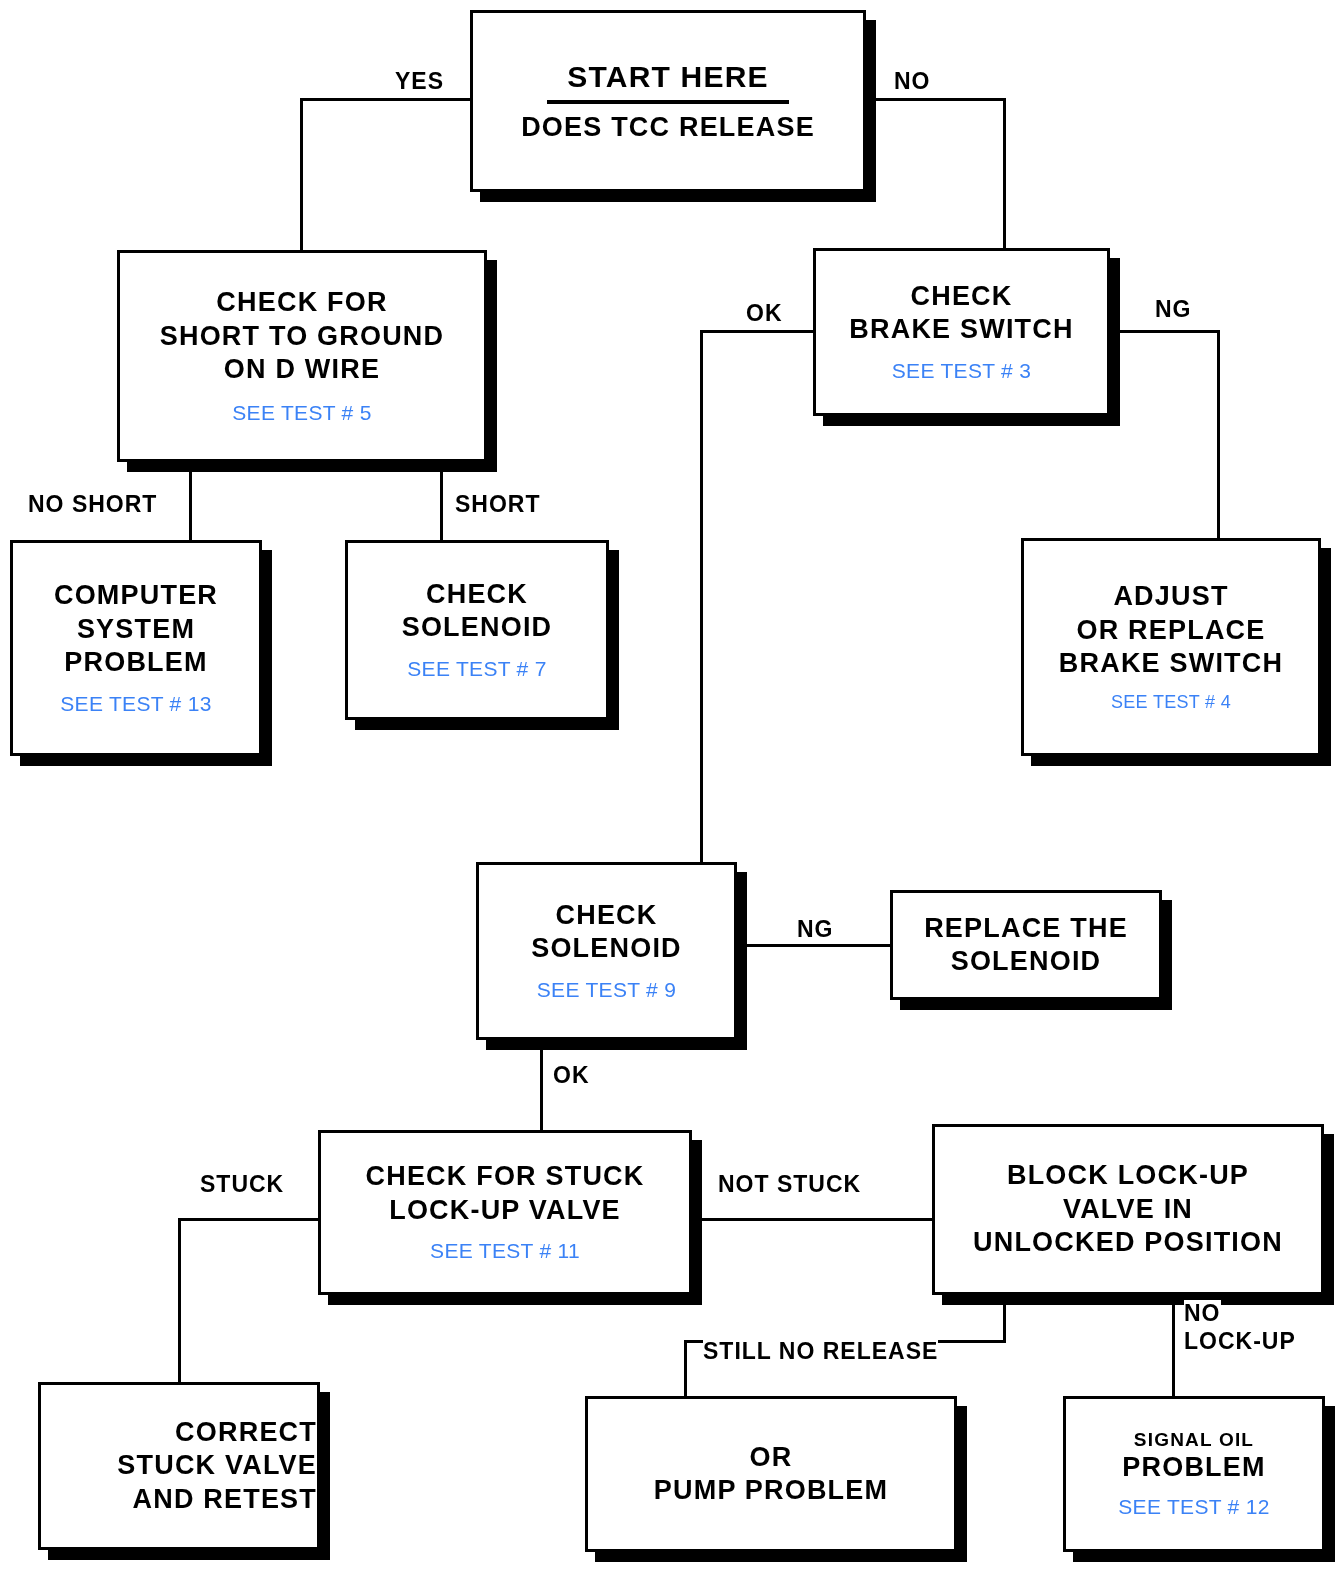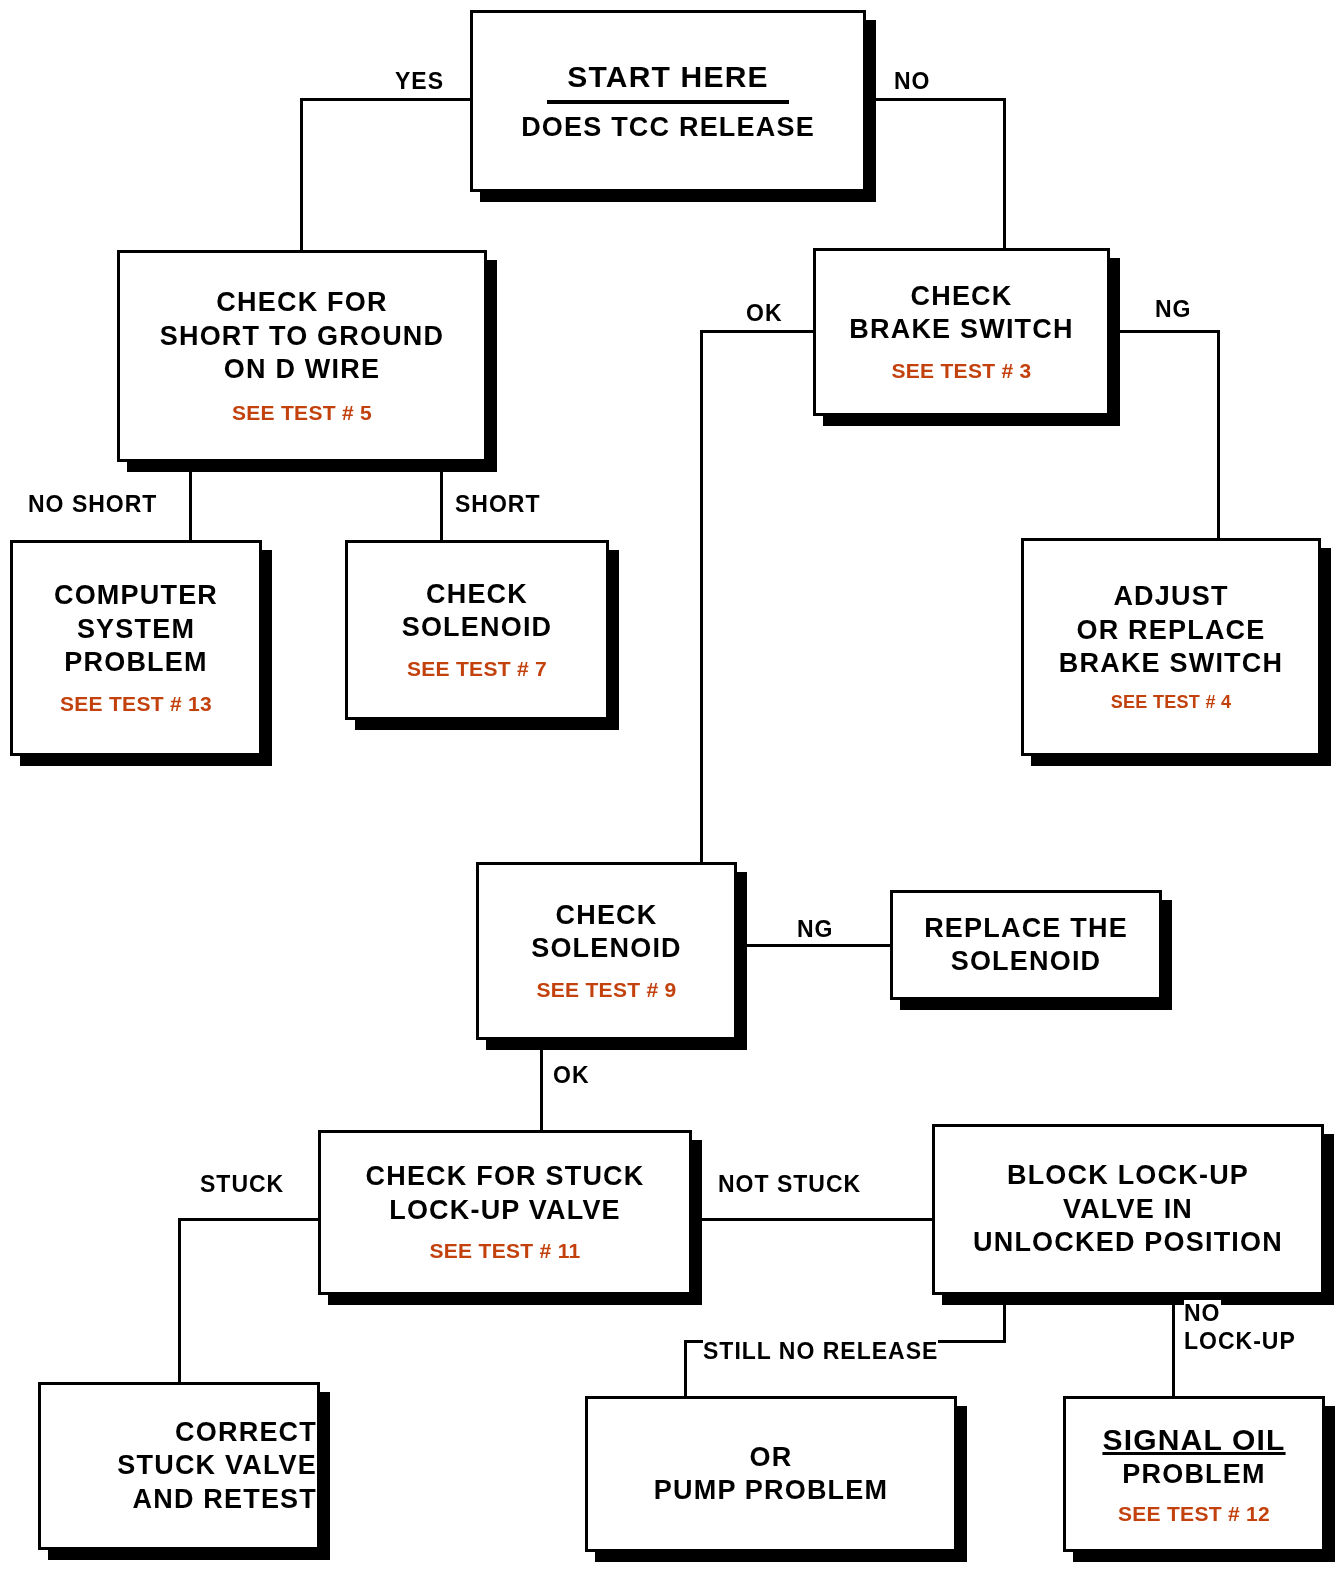--- a/index.html
+++ b/index.html
@@ -29,23 +29,23 @@
     z-index: 5;
   }
   .node .ln {
     font-weight: bold;
     letter-spacing: 1.2px;
     color: #000;
     line-height: 1.24;
     white-space: nowrap;
   }
   .node .sub {
-    font-weight: bold;
+    font-weight: normal;
     letter-spacing: 0.3px;
-    color: #c2410c;
+    color: #3b82f6;
     line-height: 1.3;
     white-space: nowrap;
   }
   .rule {
     width: 62%;
     height: 4px;
     background: #000;
     margin: 5px 0 7px 0;
   }
   .edge {
@@ -181,18 +181,18 @@
     <div class="ln" style="font-size:27px;">STUCK VALVE</div>
     <div class="ln" style="font-size:27px;">AND RETEST</div>
   </div>
 
   <div class="node" style="left:585px; top:1396px; width:372px; height:156px;">
     <div class="ln" style="font-size:27px;">OR</div>
     <div class="ln" style="font-size:27px;">PUMP PROBLEM</div>
   </div>
 
   <div class="node" style="left:1063px; top:1396px; width:262px; height:156px;">
-    <div class="ln" style="font-size:30px;text-decoration:underline;">SIGNAL OIL</div>
+    <div class="ln" style="font-size:19px;">SIGNAL OIL</div>
     <div class="ln" style="font-size:27px;">PROBLEM</div>
     <div class="sub" style="font-size:21px; margin-top:8px;">SEE TEST # 12</div>
   </div>
 
 </div>
 
 </body></html>

